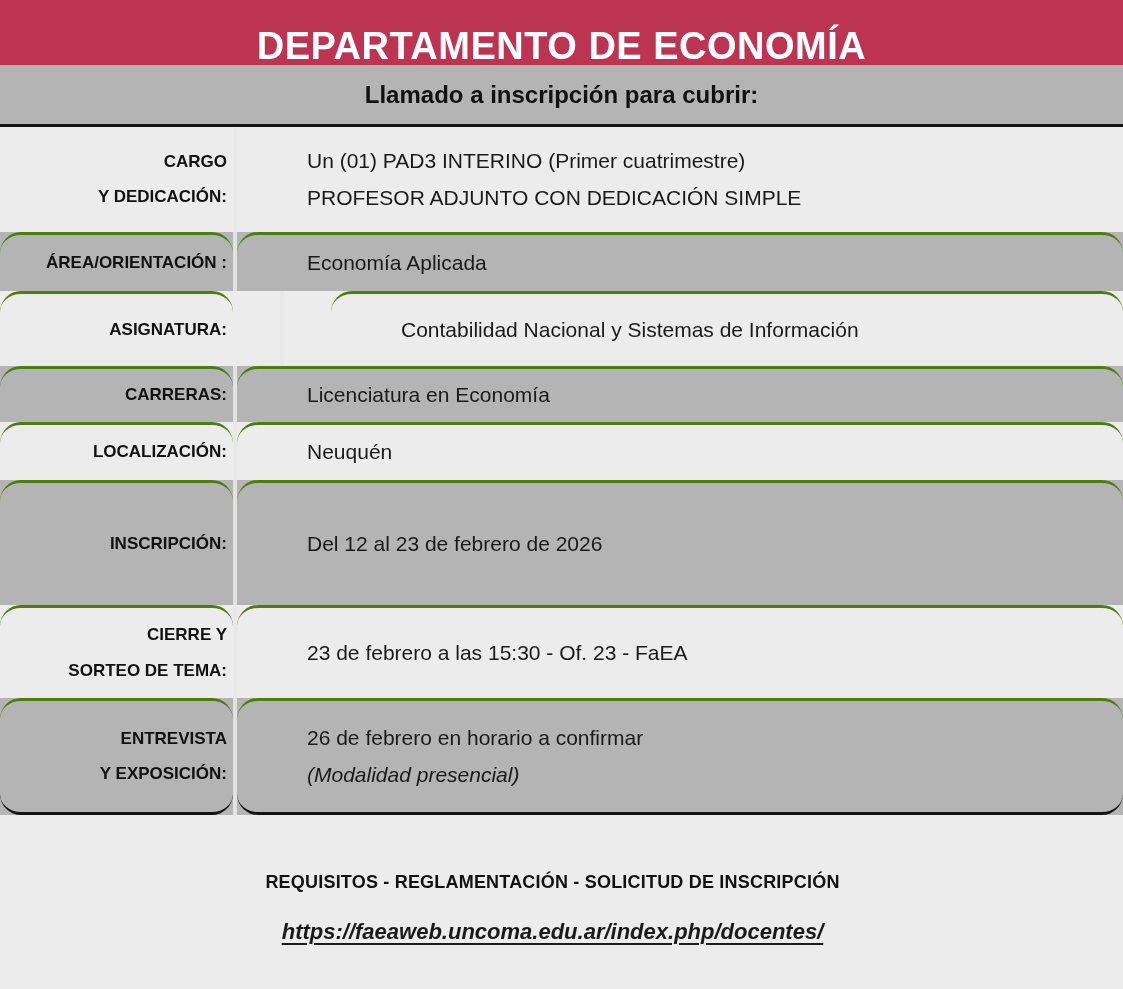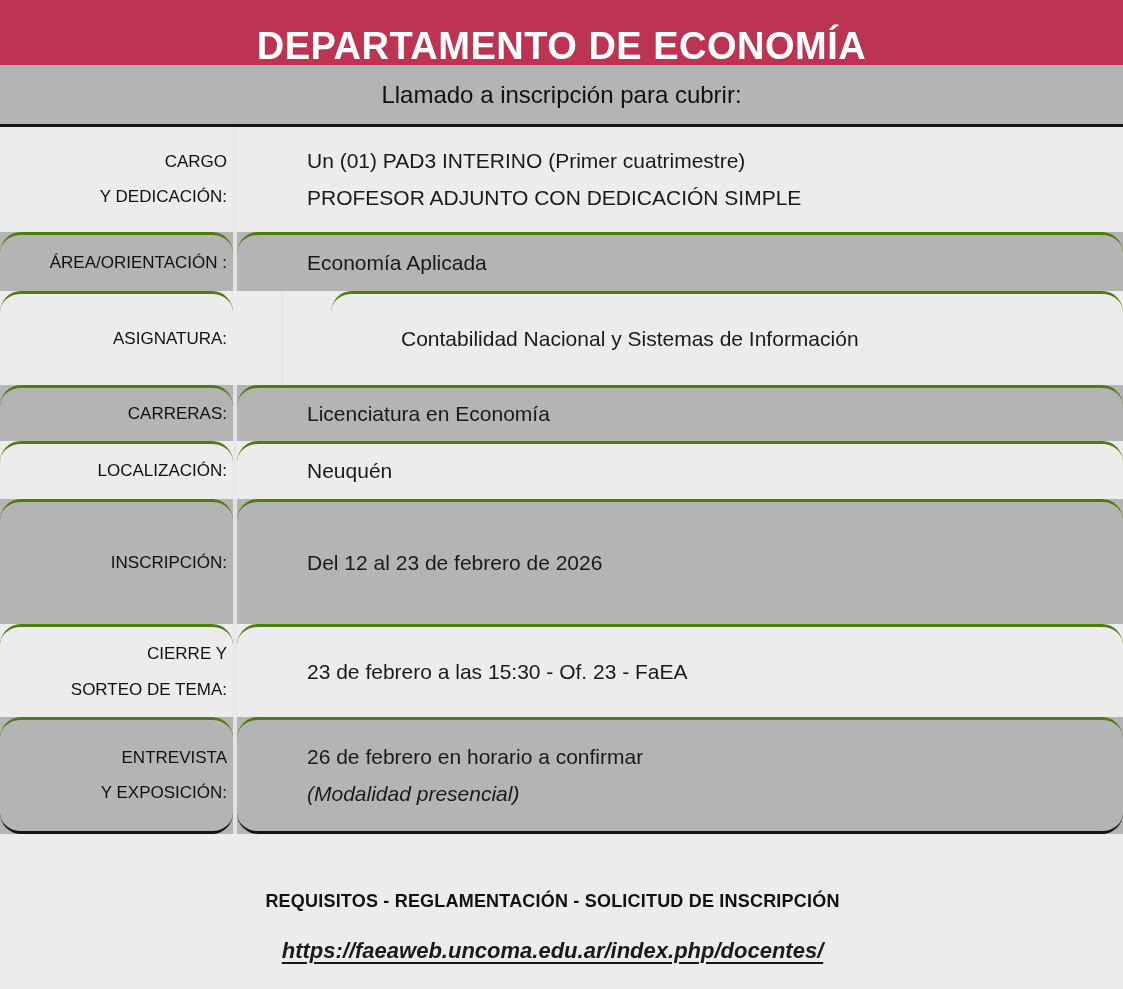--- a/index.html
+++ b/index.html
@@ -35,21 +35,21 @@
   .subheader {
     height: 62px;
     background: #b4b4b4;
     border-bottom: 3px solid #141414;
     display: flex;
     align-items: center;
     justify-content: center;
   }
   .subheader .subtitle {
     font-size: 24px;
-    font-weight: normal;
+    font-weight: bold;
     color: #111111;
   }
 
   
   .row {
     display: grid;
     grid-template-columns: 233px 4px 1fr;
   }
   .cell {
     height: 100%;
@@ -65,39 +65,39 @@
   .gray  .gapcol { background: #e2e2e2; }
 
   .bordered .cell { border-top: 3px solid #4d7c0f; border-radius: 21px; }
   .row-entrevista .cell { border-bottom: 3px solid #141414; }
 
   .label-cell {
     align-items: flex-end;
     text-align: right;
     padding-right: 6px;
     padding-left: 6px;
-    font-weight: normal;
+    font-weight: bold;
     font-size: 17px;
     color: #111111;
     line-height: 1.18;
   }
   .label-cell div + div { margin-top: 15px; }
 
   .value-cell {
     align-items: flex-start;
     text-align: left;
     padding-left: 70px;
     font-size: 21px;
     line-height: 1.15;
   }
   .value-cell div + div { margin-top: 13px; }
 
   .row-cargo        { height: 105px; }
   .row-area         { height: 59px;  }
-  .row-asignatura   { height: 94px; gap: 47px;  }
+  .row-asignatura   { height: 75px; gap: 47px;  }
   .row-carreras     { height: 56px;  }
   .row-localizacion { height: 58px;  }
   .row-inscripcion  { height: 125px; }
   .row-inscripcion .value-cell div + div { margin-top: 22px; }
   .row-cierre       { height: 93px;  }
   .row-entrevista   { height: 117px; }
 
   .italic { font-style: italic; }
   a.inline-link {
     color: inherit;

